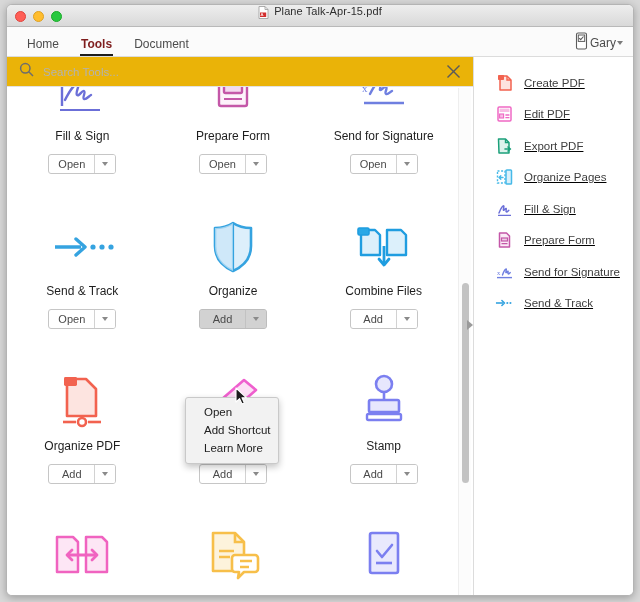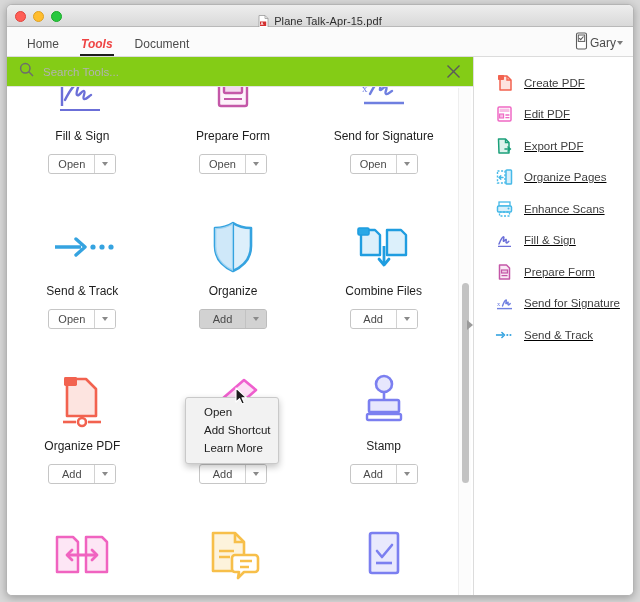--- a/index.html
+++ b/index.html
@@ -29,21 +29,21 @@
   }
   .traffic {
     position: absolute; top: 6px;
     width: 11px; height: 11px; border-radius: 50%;
   }
   .traffic.close { left: 8px;  background: #ff5f57; border: .5px solid #e0443e; }
   .traffic.min   { left: 26px; background: #ffbd2e; border: .5px solid #dea123; }
   .traffic.max   { left: 44px; background: #28c840; border: .5px solid #1aab29; }
   #title-wrap {
     position: absolute; left: 0; right: 0; top: 0; height: 22px;
-    display: flex; align-items: flex-end; justify-content: center; gap: 5px;
+    display: flex; align-items: flex-start; justify-content: center; gap: 5px;
   }
   #title-text {
     font-size: 11px; color: #2e2e2e; letter-spacing: .1px;
   }
   .pdf-badge {
     width: 11px; height: 13px; position: relative; flex: none;
   }
 
   
   #tabbar {
@@ -55,21 +55,21 @@
   }
   .tab {
     position: relative;
     padding: 0 11px 6px 11px;
     font-size: 12px;
     color: #4c4c4c;
     cursor: default;
     line-height: 1;
   }
   .tab.first { margin-left: 9px; }
-  .tab.active { color: #ef4444; font-weight: bold; font-style: italic; }
+  .tab.active { color: #7f1d1d; font-weight: bold; }
   .tab.active::after {
     content: ""; position: absolute;
     left: 10px; right: 10px; bottom: 0px; height: 2.5px;
     background: #1c1c1c;
   }
   #user-area {
     position: absolute; right: 10px; top: 5px;
     display: flex; align-items: center; gap: 1px;
   }
   #user-name { font-size: 12px; color: #4c4c4c; }
@@ -91,21 +91,21 @@
   #tools-panel {
     position: relative;
     width: 467px;
     background: #ffffff;
     border-right: 1px solid #dcdcdc;
     overflow: hidden;
   }
   #searchbar {
     position: relative;
     height: 30px;
-    background: #84cc16;
+    background: #eab308;
     border-bottom: 1px solid #e2e2e2;
     display: flex; align-items: center;
   }
   #search-icon { margin-left: 12px; flex: none; }
   #search-input {
     border: 0; outline: 0; background: transparent;
     margin-left: 9px; font-size: 11.5px; color: #555;
     font-family: "Liberation Sans", sans-serif;
     width: 300px;
   }
@@ -560,31 +560,20 @@
         <span class="rl-icon">
           <svg width="17" height="18" viewBox="0 0 17 18">
             <rect x="1.5" y="3" width="7.5" height="12" fill="none" stroke="#46b9e8" stroke-width="1.4" stroke-dasharray="2 1.6"></rect>
             <rect x="10" y="2" width="5.5" height="14" rx=".8" fill="#d9f0fb" stroke="#46b9e8" stroke-width="1.5"></rect>
             <path d="M3 9.5h4M3 9.5l1.8-1.8M3 9.5l1.8 1.8" fill="none" stroke="#46b9e8" stroke-width="1.4" stroke-linecap="round"></path>
           </svg>
         </span>
         <span class="rl-label">Organize Pages</span>
       </div>
 
-      <div class="rl-item">
-        <span class="rl-icon">
-          <svg width="17" height="18" viewBox="0 0 17 18">
-            <rect x="3" y="2" width="11" height="4" fill="none" stroke="#46b9e8" stroke-width="1.3"></rect>
-            <rect x="1.5" y="6" width="14" height="6" rx="1.2" fill="#d9f0fb" stroke="#46b9e8" stroke-width="1.5"></rect>
-            <rect x="3.5" y="12" width="10" height="4" fill="none" stroke="#46b9e8" stroke-width="1.3" stroke-dasharray="2 1.5"></rect>
-            <circle cx="12.5" cy="8.6" r="1" fill="#46b9e8"></circle>
-          </svg>
-        </span>
-        <span class="rl-label">Enhance Scans</span>
-      </div>
 
       <div class="rl-item">
         <span class="rl-icon">
           <svg width="17" height="18" viewBox="0 0 17 18">
             <path d="M3 13c2.2-5.5 4-7.6 4.8-7.2s-1 3.8-.4 4.4 1.9-2.2 2.7-1.7-.8 3 .2 3.4 1.8-1.2 2.5-1.6" fill="none" stroke="#6b6fd8" stroke-width="1.5" stroke-linecap="round"></path>
             <line x1="2" y1="15.4" x2="15" y2="15.4" stroke="#6b6fd8" stroke-width="1.4"></line>
           </svg>
         </span>
         <span class="rl-label">Fill &amp; Sign</span>
       </div>

